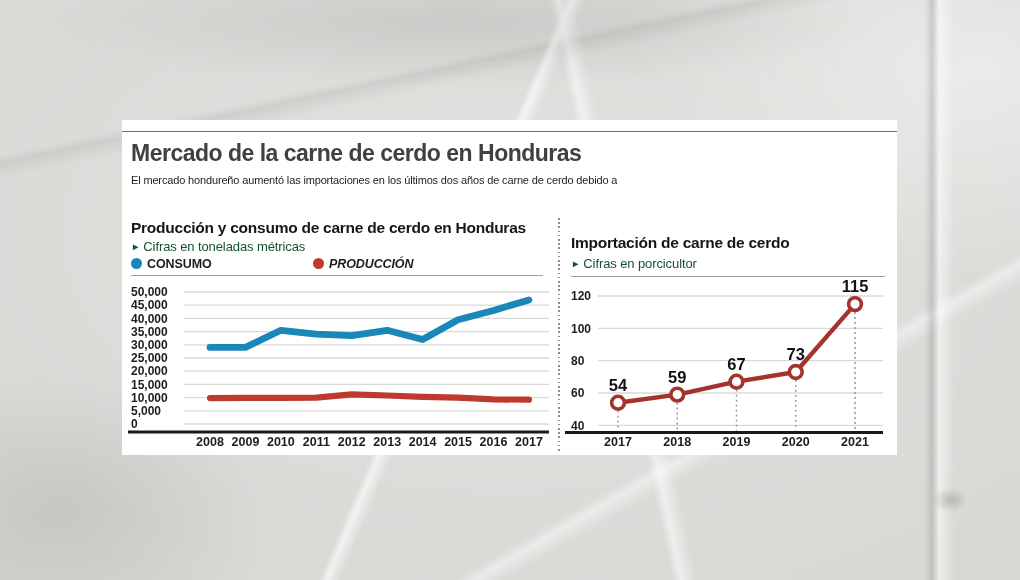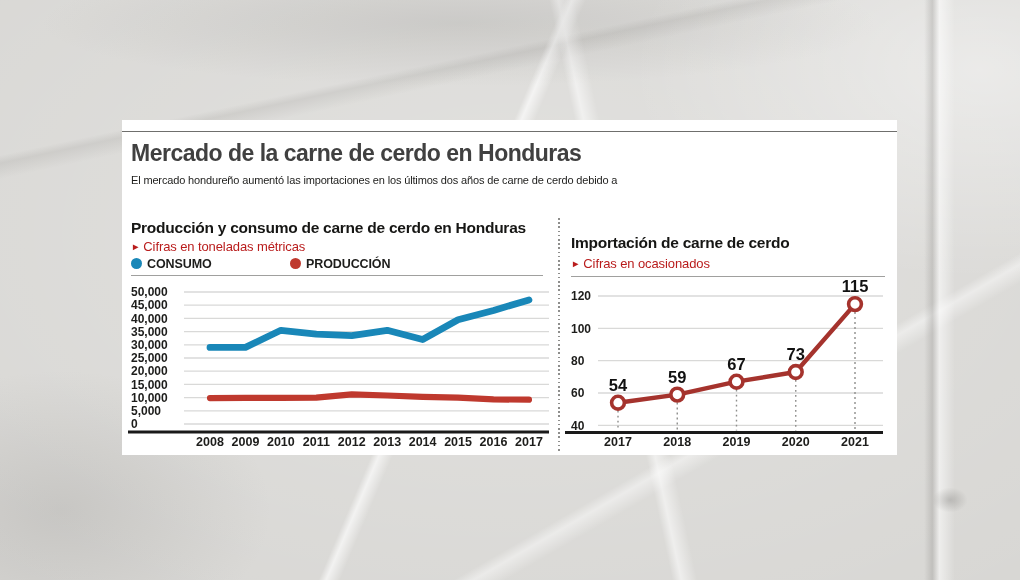--- a/index.html
+++ b/index.html
@@ -67,42 +67,42 @@
     letter-spacing: -0.25px;
     color: #161614;
     white-space: nowrap;
   }
   .sec-head.left { left: 9px; top: 99px; }
   .sec-head.right { left: 449px; top: 114px; }
   .kicker {
     position: absolute;
     font-size: 13px;
     letter-spacing: -0.1px;
-    color: #b91c1c;
+    color: #14532d;
     white-space: nowrap;
   }
   .kicker.left { left: 9px; top: 119px; }
   .kicker.right { left: 449px; top: 136px; }
   .kicker .tri {
     font-size: 9.5px;
     vertical-align: 1.5px;
     margin-right: 3px;
   }
   .legend {
     position: absolute;
     left: 9px; top: 137px;
     width: 412px; height: 16px;
     font-size: 12.5px;
     font-weight: 700;
     letter-spacing: -0.1px;
     text-align: center;
   }
   .legend-item { position: absolute; top: 0; white-space: nowrap; }
   .legend-item.consumo { left: 0; }
-  .legend-item.produccion { left: 159px; }
+  .legend-item.produccion { left: 182px; font-style: italic; }
   .dot {
     display: inline-block;
     width: 11px; height: 11px;
     border-radius: 50%;
     margin-right: 5px;
     vertical-align: -1px;
   }
   .sec-rule {
     position: absolute;
     height: 0;
@@ -176,21 +176,21 @@
         <text x="259.2" y="161" text-anchor="middle" font-family="&quot;Liberation Sans&quot;, sans-serif" font-size="12.5" font-weight="700" fill="#1d1d1b">2013</text>
         <text x="294.64" y="161" text-anchor="middle" font-family="&quot;Liberation Sans&quot;, sans-serif" font-size="12.5" font-weight="700" fill="#1d1d1b">2014</text>
         <text x="330.08" y="161" text-anchor="middle" font-family="&quot;Liberation Sans&quot;, sans-serif" font-size="12.5" font-weight="700" fill="#1d1d1b">2015</text>
         <text x="365.52" y="161" text-anchor="middle" font-family="&quot;Liberation Sans&quot;, sans-serif" font-size="12.5" font-weight="700" fill="#1d1d1b">2016</text>
         <text x="400.96" y="161" text-anchor="middle" font-family="&quot;Liberation Sans&quot;, sans-serif" font-size="12.5" font-weight="700" fill="#1d1d1b">2017</text>
       </svg>
 
     <div class="divider"></div>
 
     <h2 class="sec-head right"><span>Importación de carne de cerdo</span><br></h2>
-    <div class="kicker right"><span class="tri">►</span><span>Cifras en ocasionados</span></div>
+    <div class="kicker right"><span class="tri">►</span><span>Cifras en porcicultor</span></div>
 
     <div class="sec-rule right"></div>
 
     <svg id="right-chart-svg" class="chart-svg" width="318" height="170">
         <line x1="33" y1="11" x2="318" y2="11" stroke="#d9d9d8" stroke-width="1.3"></line>
         <text x="6" y="15.2" text-anchor="start" font-family="&quot;Liberation Sans&quot;, sans-serif" font-size="12" font-weight="700" fill="#1d1d1b">120</text>
         <line x1="33" y1="43.334" x2="318" y2="43.334" stroke="#d9d9d8" stroke-width="1.3"></line>
         <text x="6" y="47.534000000000006" text-anchor="start" font-family="&quot;Liberation Sans&quot;, sans-serif" font-size="12" font-weight="700" fill="#1d1d1b">100</text>
         <line x1="33" y1="75.668" x2="318" y2="75.668" stroke="#d9d9d8" stroke-width="1.3"></line>
         <text x="6" y="79.86800000000001" text-anchor="start" font-family="&quot;Liberation Sans&quot;, sans-serif" font-size="12" font-weight="700" fill="#1d1d1b">80</text>

